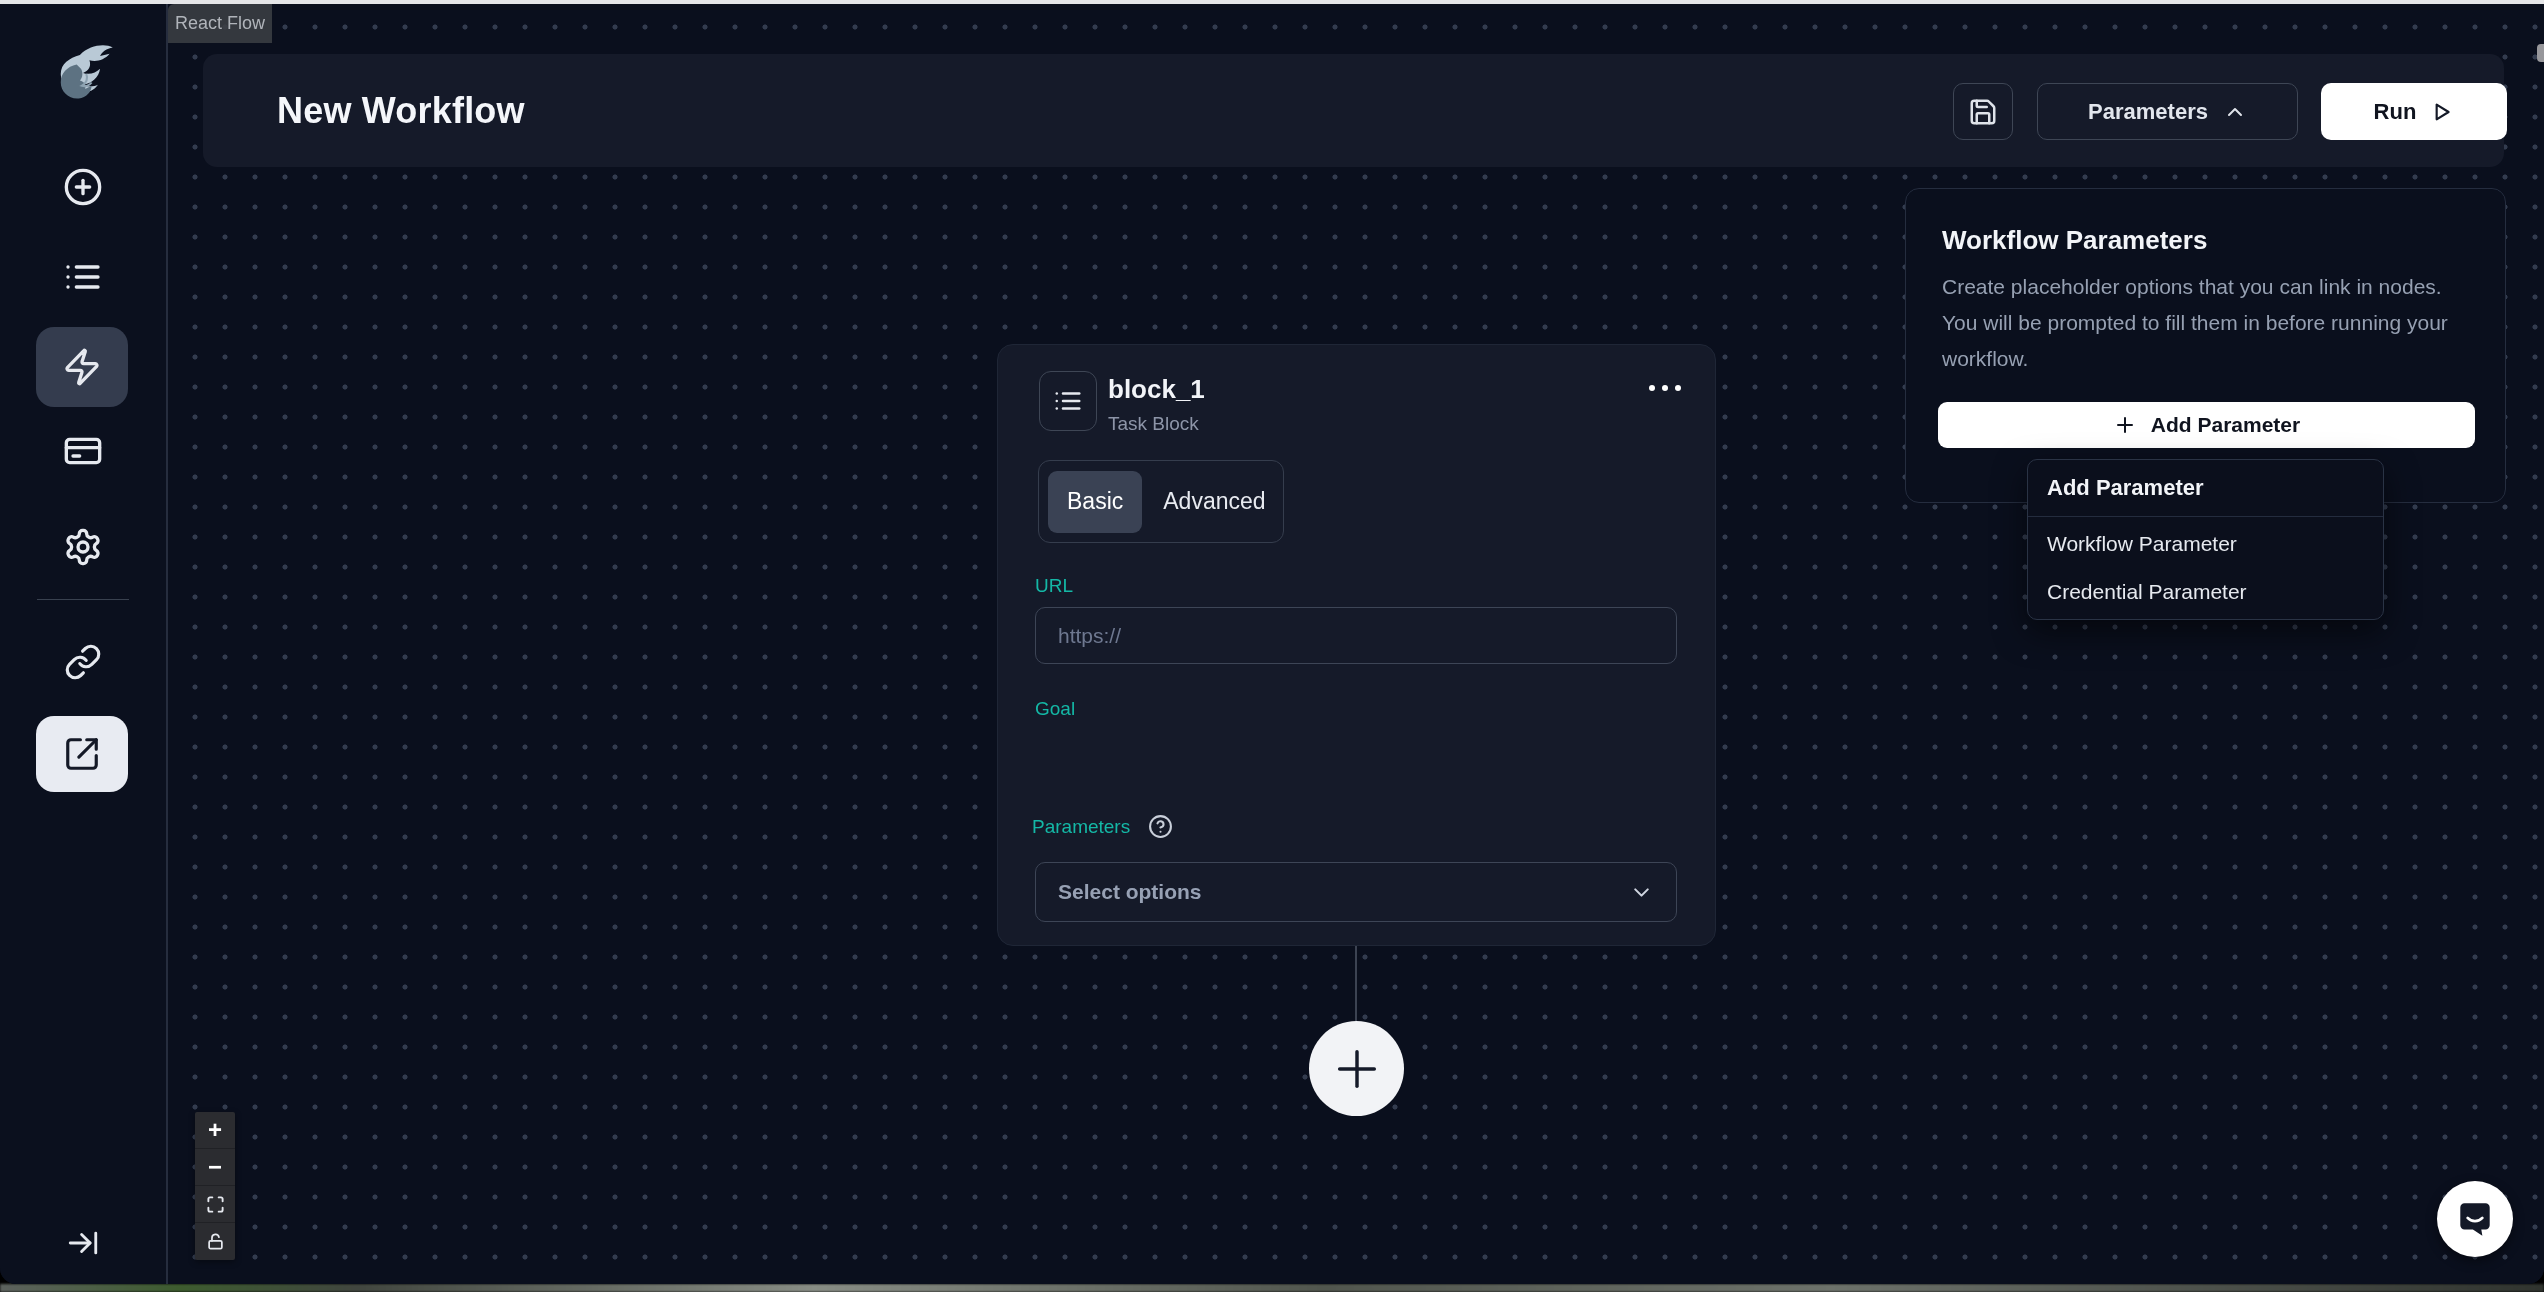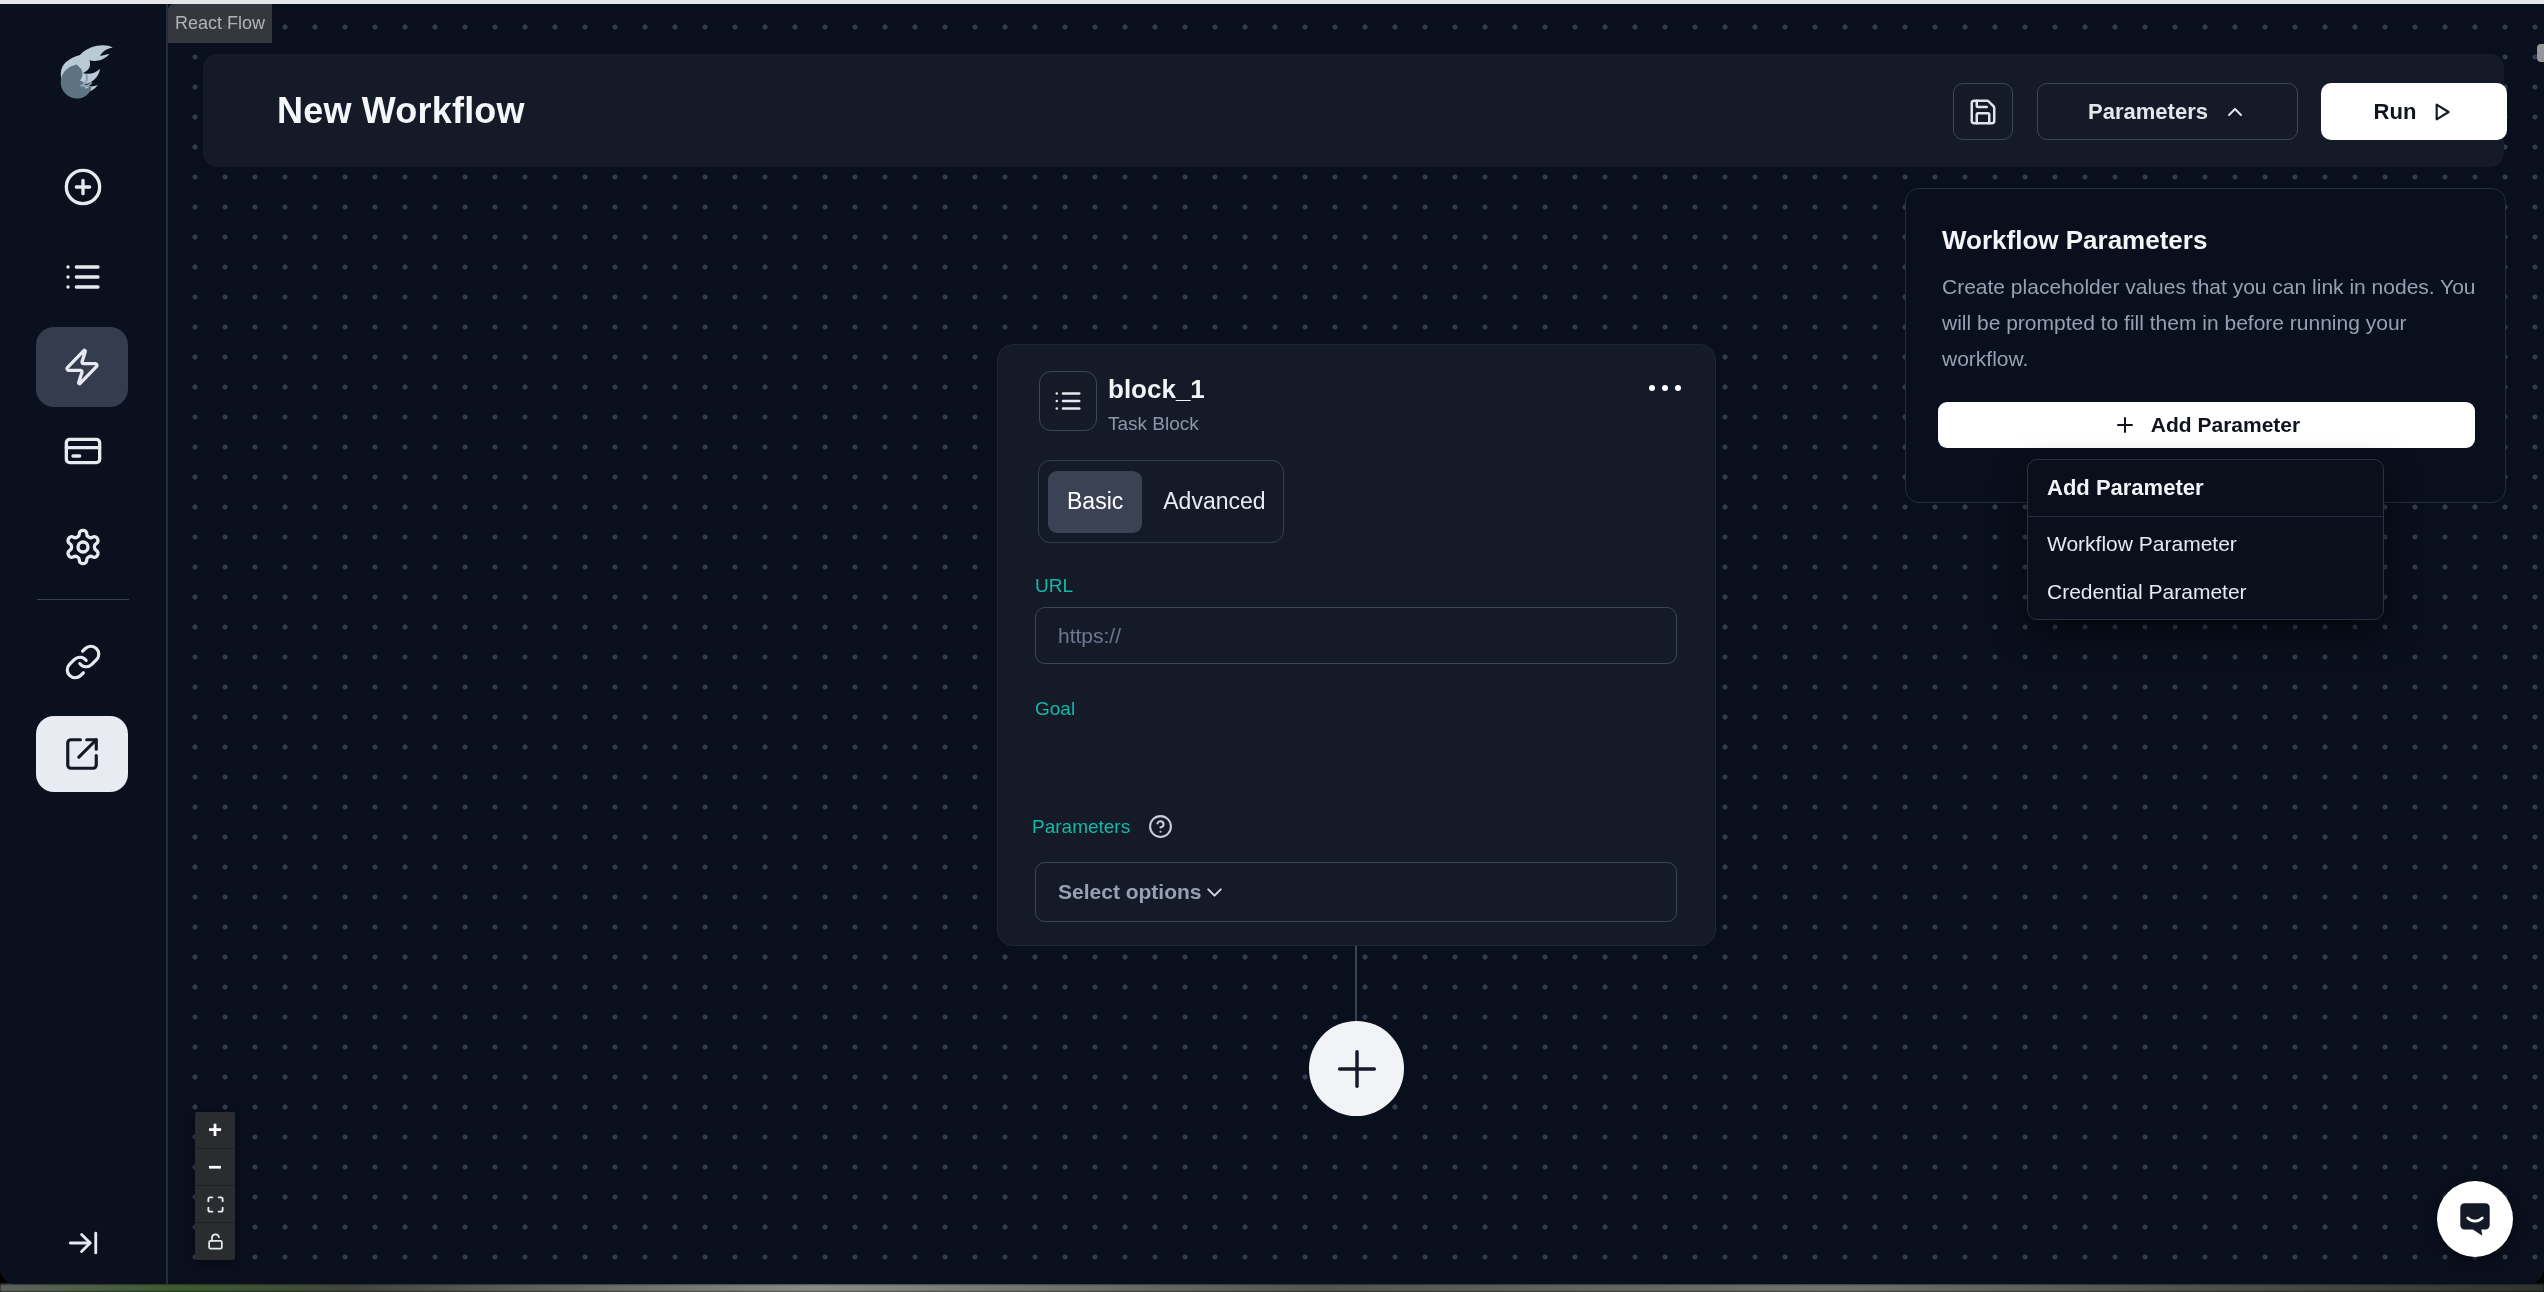--- a/index.html
+++ b/index.html
@@ -56,21 +56,21 @@
     border-radius:12px; display:flex; align-items:center; padding:0 9px; gap:2px; }
   .tab { height:62px; padding:0 19px; display:flex; align-items:center; font-size:23px; cursor:pointer;text-align:center; }
   .tab.active { background:#3a4254; border-radius:9px; color:#fff; font-weight:500; }
   .tab.idle { color:#e8ebf1; }
   .field-label { font-size:19px; font-weight:500; color:#14b8a6; }
   .tinput { width:642px; height:57px; background:transparent; border:1.5px solid #3d4556;
     border-radius:10px; color:#e8ebf1; font-size:21px; padding:4px 22px;
     font-family:"Liberation Sans", sans-serif; outline:none; }
   .tinput::placeholder { color:#6e7890; }
   #select-box { left:37px; top:517px; width:642px; height:60px; border:1.5px solid #3d4556;
-    border-radius:10px; display:flex; align-items:center; justify-content:flex-start;
+    border-radius:10px; display:flex; align-items:center; justify-content:space-between;
     padding:0 22px; cursor:pointer; }
   #select-box span { font-size:21px; font-weight:700; color:#97a1b4; }
 
   
   #connector { left:1187px; top:942px; width:2px; height:77px; background:#3c4352; }
   #plus-node { left:1141px; top:1017px; width:95px; height:95px; border-radius:50%;
     background:#f2f3f6; display:flex; align-items:center; justify-content:center; cursor:pointer; }
 
   
   #wp-panel { left:1737px; top:184px; width:601px; height:315px; background:#0a0f1d;
@@ -267,21 +267,21 @@
     <div id="connector" class="abs"></div>
     <div id="plus-node" class="abs">
       <svg width="52" height="52" viewBox="0 0 24 24" fill="none" stroke="#151a29" stroke-width="1.6" stroke-linecap="round">
         <path d="M12 4v16"></path>
           <path d="M4 12h16"></path>
       </svg>
     </div>
 
     <section id="wp-panel" class="abs">
       <div id="wp-title" class="abs">Workflow Parameters</div>
-      <div id="wp-desc" class="abs">Create placeholder values that you can link in nodes. You will be prompted to fill them in before running your workflow.</div>
+      <div id="wp-desc" class="abs">Create placeholder options that you can link in nodes. You will be prompted to fill them in before running your workflow.</div>
       <div id="wp-add-btn" class="abs">
         <svg width="24" height="24" viewBox="0 0 24 24" fill="none" stroke="#10141f" stroke-width="2" stroke-linecap="round">
           <path d="M12 5v14"></path>
             <path d="M5 12h14"></path>
         </svg>
         <span>Add Parameter</span>
       </div>
     </section>
 
     <div id="add-menu" class="abs">

